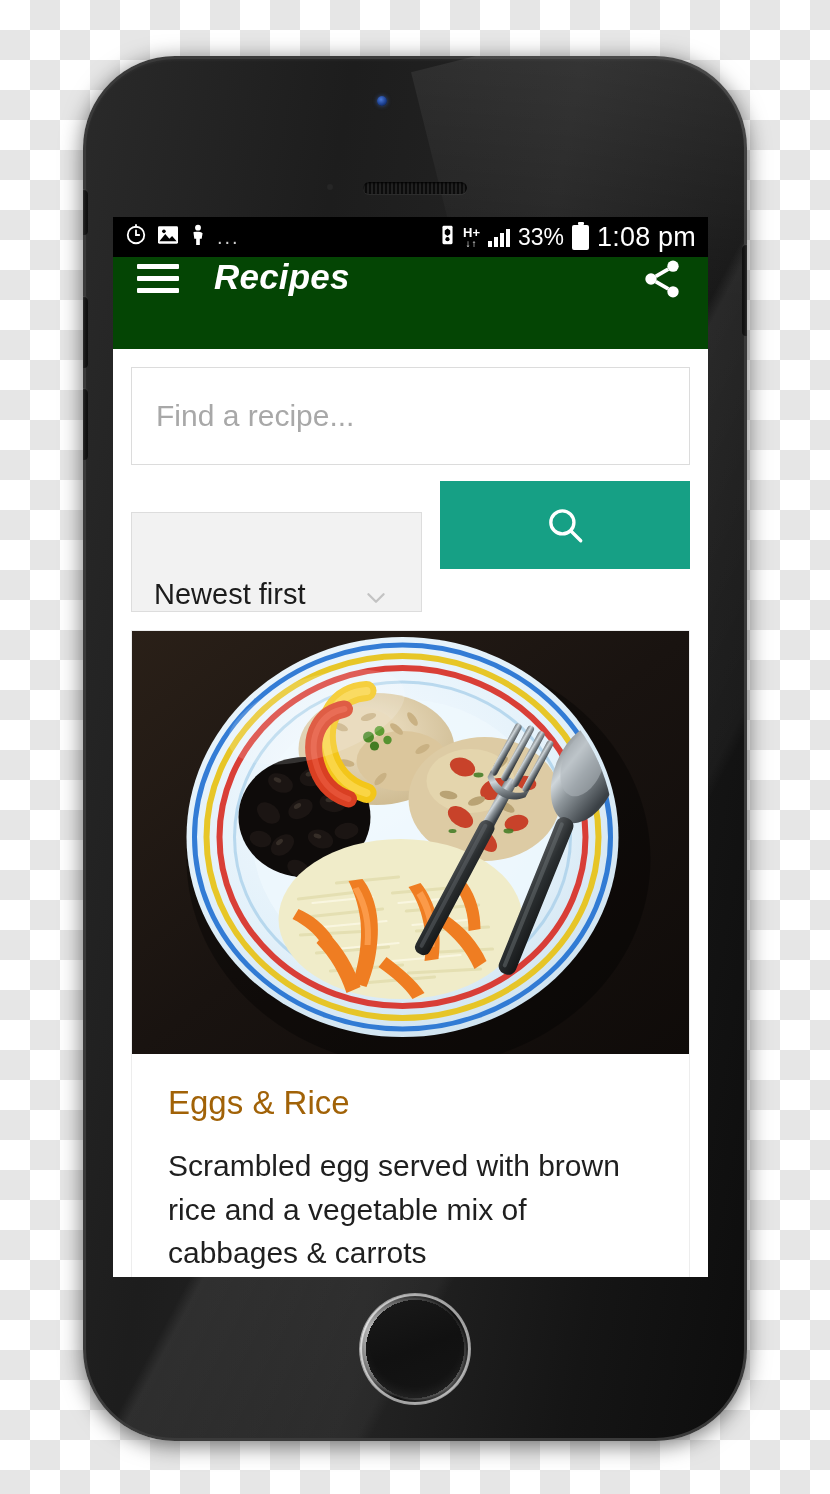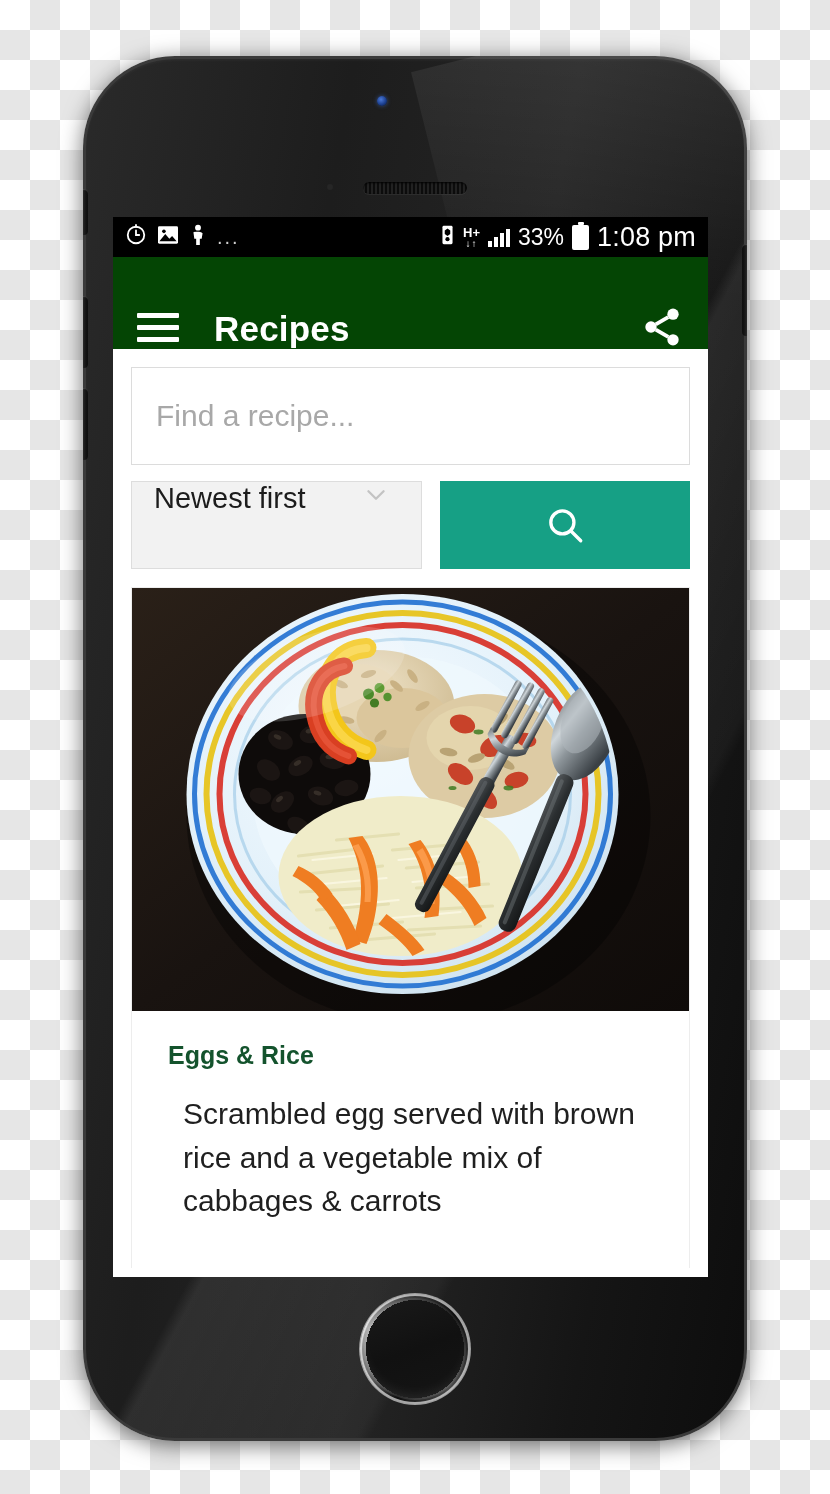--- a/index.html
+++ b/index.html
@@ -182,23 +182,24 @@
     content:"";
     position:absolute; left:50%; top:-5px; margin-left:-3px;
     width:6px; height:3px; background:#fff; border-radius:1px;
   }
 
   
   .appbar {
     height: 92px;
     background: #044504;
     display: flex;
-    align-items: flex-end;
+    align-items: flex-start;
     padding: 0 24px;
     box-sizing: border-box;
+    font-style: italic;
   }
   .hamburger { width: 42px; cursor: pointer; }
   .hamburger span {
     display: block;
     height: 5px;
     background: #fff;
     border-radius: 1px;
     margin: 7px 0;
   }
   .appbar-title {
@@ -229,28 +230,29 @@
   }
   .search-field::placeholder { color: #a8a8a8; }
 
   .filter-row {
     display: flex;
     gap: 18px;
     margin-top: 16px;
   }
   .sort-select {
     flex: 0 0 291px;
-    height: 88px;
+    height: 100px;
     background: #f2f2f2;
     border: 1px solid #dddddd;
     box-sizing: border-box;
     display: flex;
-    align-items: flex-start;
+    align-items: flex-end;
     padding: 0 22px;
     cursor: pointer;
+    margin-top: 31px;
   }
   .sort-label { font-size: 29px; color: #1c1c1c; flex: 1; }
   .chevron { width: 26px; height: 26px; margin-right: 10px; }
 
   .search-btn {
     flex: 1;
     height: 88px;
     background: #16a085;
     border: none;
     display: flex;
@@ -269,30 +271,30 @@
   }
   .card-photo {
     position: relative;
     width: 100%;
     height: 423px;
     overflow: hidden;
     background: #1a1512;
   }
   .card-body { padding: 24px 36px 30px 36px; }
   .card-title {
-    font-size: 25px;
-    font-weight: 700;
-    color: #14532d;
+    font-size: 33px;
+    font-weight: 400;
+    color: #a16207;
     margin: 6px 0 22px 0;
   }
   .card-desc {
     font-size: 30px;
     line-height: 1.45;
     color: #1f1f1f;
-    margin: 15px;
+    margin: 0;
   }
 </style>
 </head>
 <body>
 
 <div class="phone">
   <div class="phone-glass-sheen"></div>
 
   <div class="btn-side btn-silent"></div>
   <div class="btn-side btn-volup"></div>

